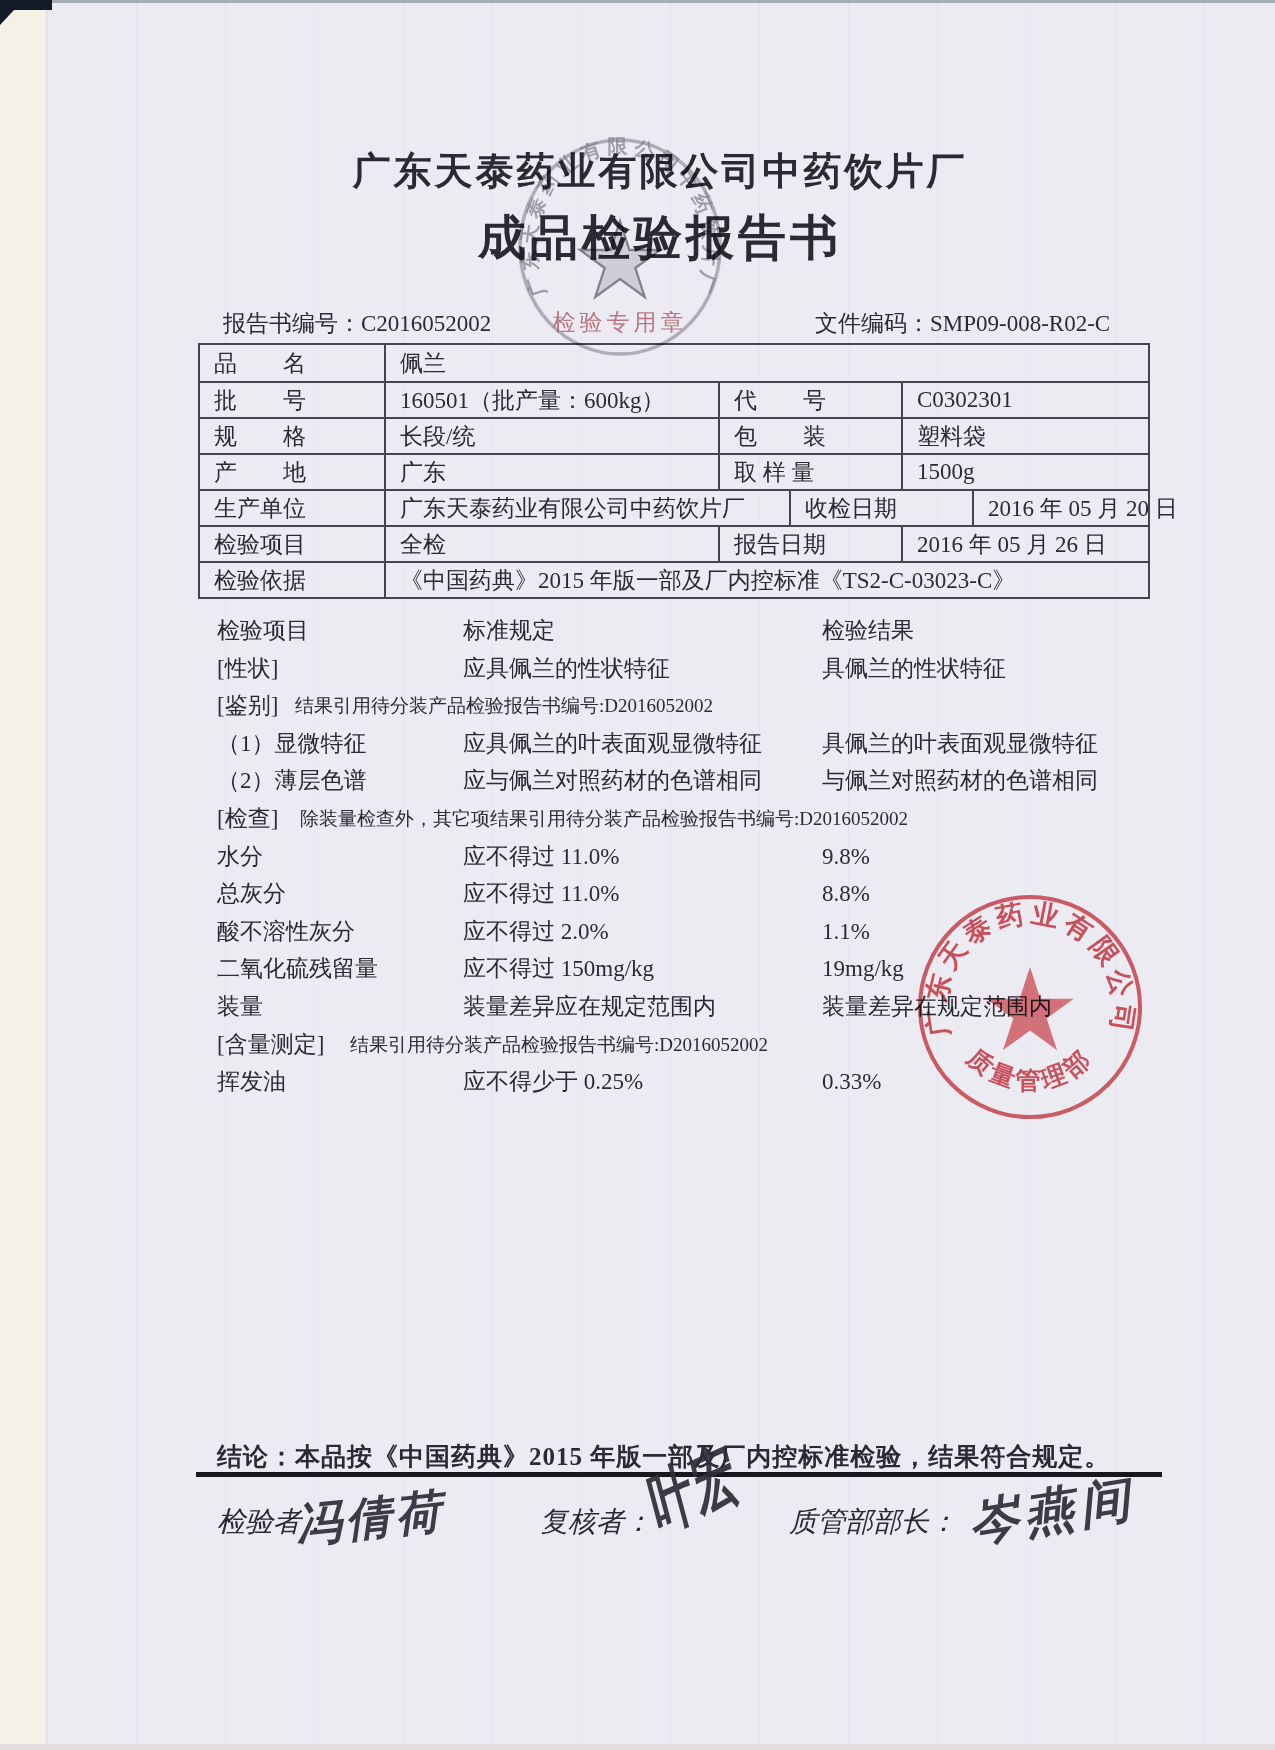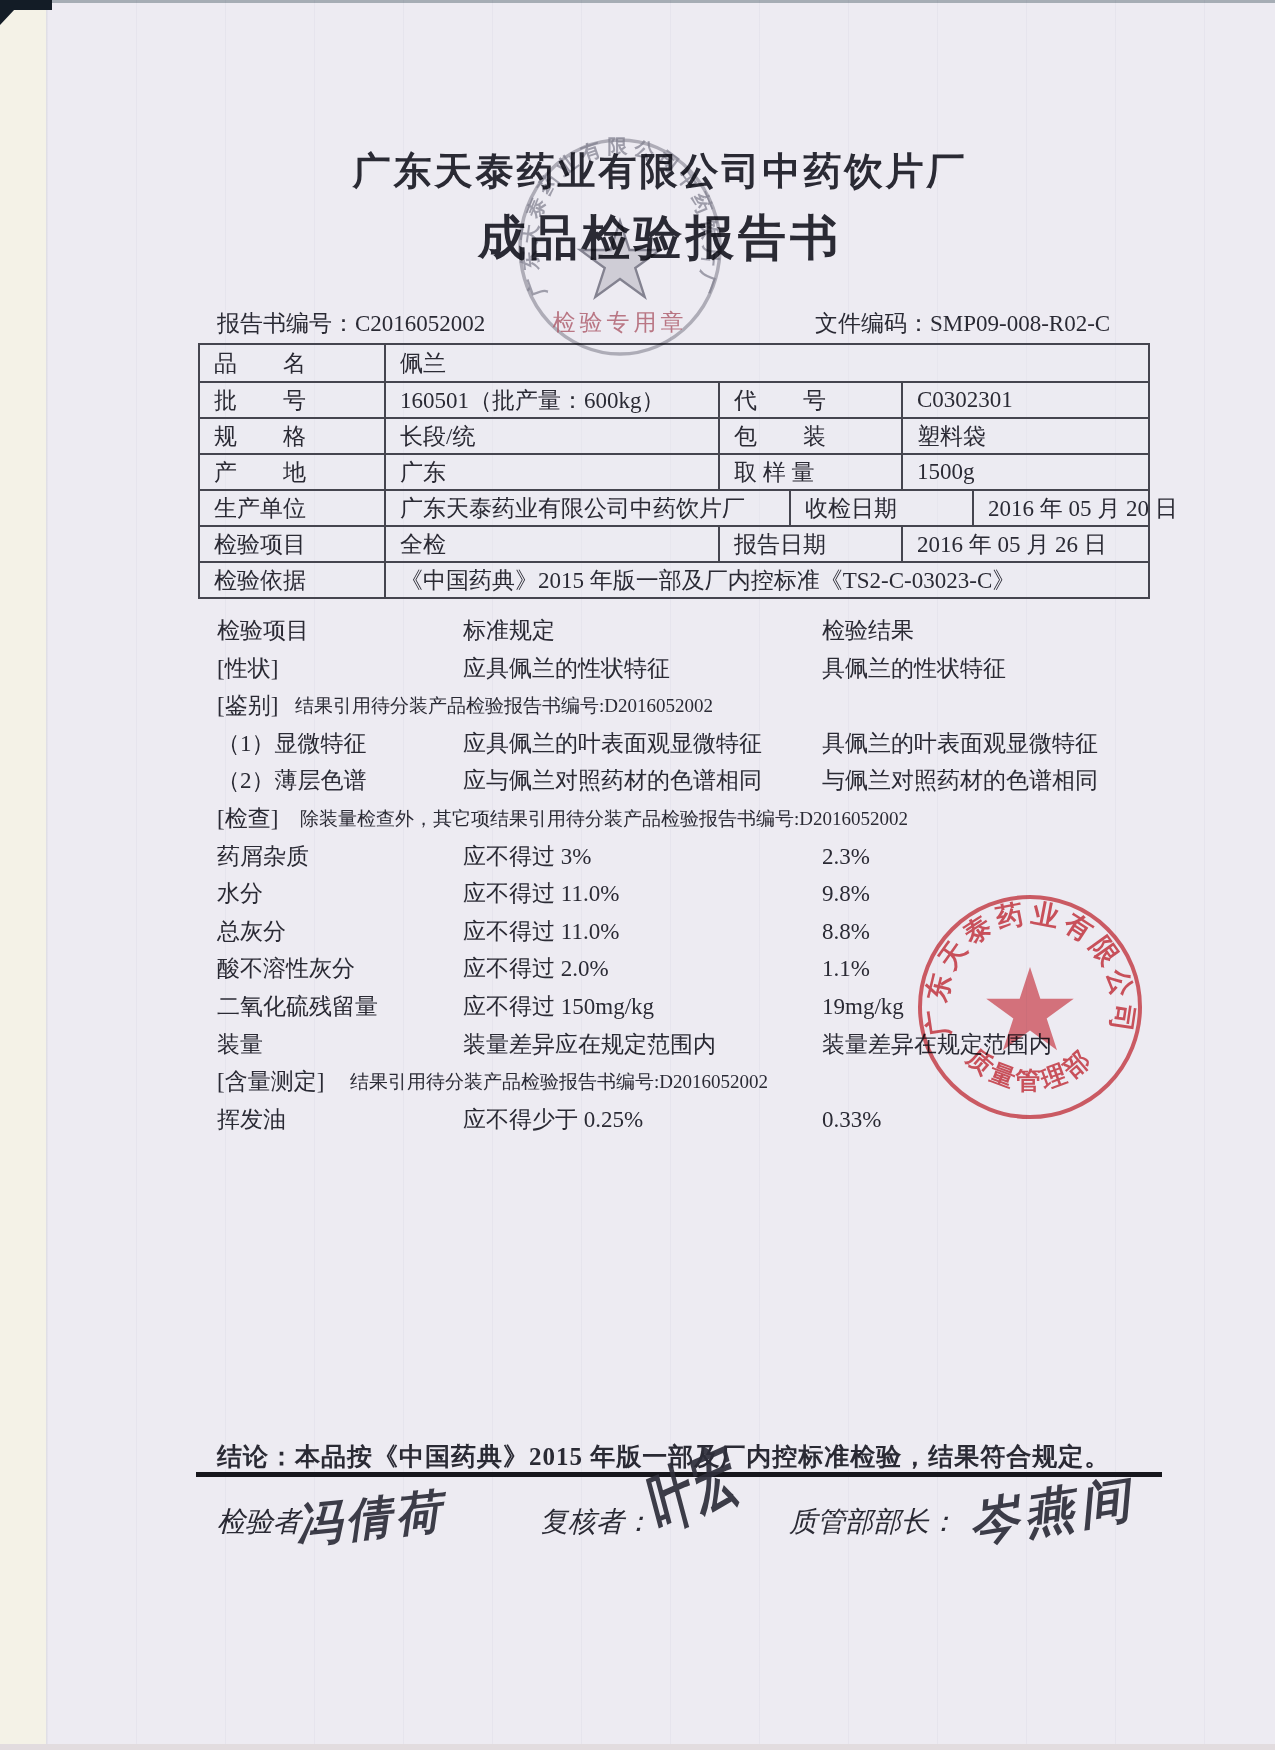--- a/index.html
+++ b/index.html
@@ -10,21 +10,21 @@
          border-left:1px solid rgba(0,0,0,0.05);}
   .bottom-edge{position:absolute;left:0;bottom:0;width:1275px;height:6px;background:#e2dcdf;}
   .top-edge-line{position:absolute;left:46px;top:0;width:1229px;height:3px;background:rgba(35,58,70,0.35);}
   .artifact-top{position:absolute;left:0;top:0;width:52px;height:10px;background:#131c26;}
   .artifact-wedge{position:absolute;left:0;top:9px;width:0;height:0;
                   border-top:16px solid #131c26;border-right:15px solid transparent;}
   .title{position:absolute;left:60px;width:1200px;text-align:center;font-weight:700;z-index:2;}
   .title1{top:146px;font-size:38px;letter-spacing:3px;}
   .title2{top:206px;font-size:48px;letter-spacing:4px;}
   .meta{position:absolute;top:308px;font-size:23px;z-index:2;white-space:nowrap;}
-  .meta-left{left:217px;}
+  .meta-left{left:223px;}
   .meta-right{left:815px;}
   
   .info-table{position:absolute;left:198px;top:343px;width:952px;border:2px solid #45454f;
               box-sizing:border-box;font-size:23px;z-index:2;background:rgba(237,235,242,0.25);}
   .info-row{display:flex;height:36px;border-top:2px solid #45454f;align-items:center;box-sizing:border-box;gap:44px;}
   .info-row.first{border-top:none;}
   .cell{box-sizing:border-box;padding-left:14px;white-space:nowrap;overflow:visible;}
   .cell.lab1{width:140px;flex:none;}
   .cell.val1{flex:1;border-left:2px solid #45454f;align-self:stretch;display:flex;align-items:center;}
   .cell.lab2{width:139px;flex:none;border-left:2px solid #45454f;align-self:stretch;display:flex;align-items:center;}
@@ -126,25 +126,20 @@
       <div class="r-row">
         <span class="r-item">（2）薄层色谱</span>
         <span class="r-std">应与佩兰对照药材的色谱相同</span>
         <span class="r-res">与佩兰对照药材的色谱相同</span>
       </div>
       <div class="r-row">
         <span class="r-item">[检查]</span>
         <span class="r-note" style="left: 300px;">除装量检查外，其它项结果引用待分装产品检验报告书编号:D2016052002</span>
       </div>
       <div class="r-row">
-        <span class="r-item">药屑杂质</span>
-        <span class="r-std">应不得过 3%</span>
-        <span class="r-res">2.3%</span>
-      </div>
-      <div class="r-row">
         <span class="r-item">水分</span>
         <span class="r-std">应不得过 11.0%</span>
         <span class="r-res">9.8%</span>
       </div>
       <div class="r-row">
         <span class="r-item">总灰分</span>
         <span class="r-std">应不得过 11.0%</span>
         <span class="r-res">8.8%</span>
       </div>
       <div class="r-row">

